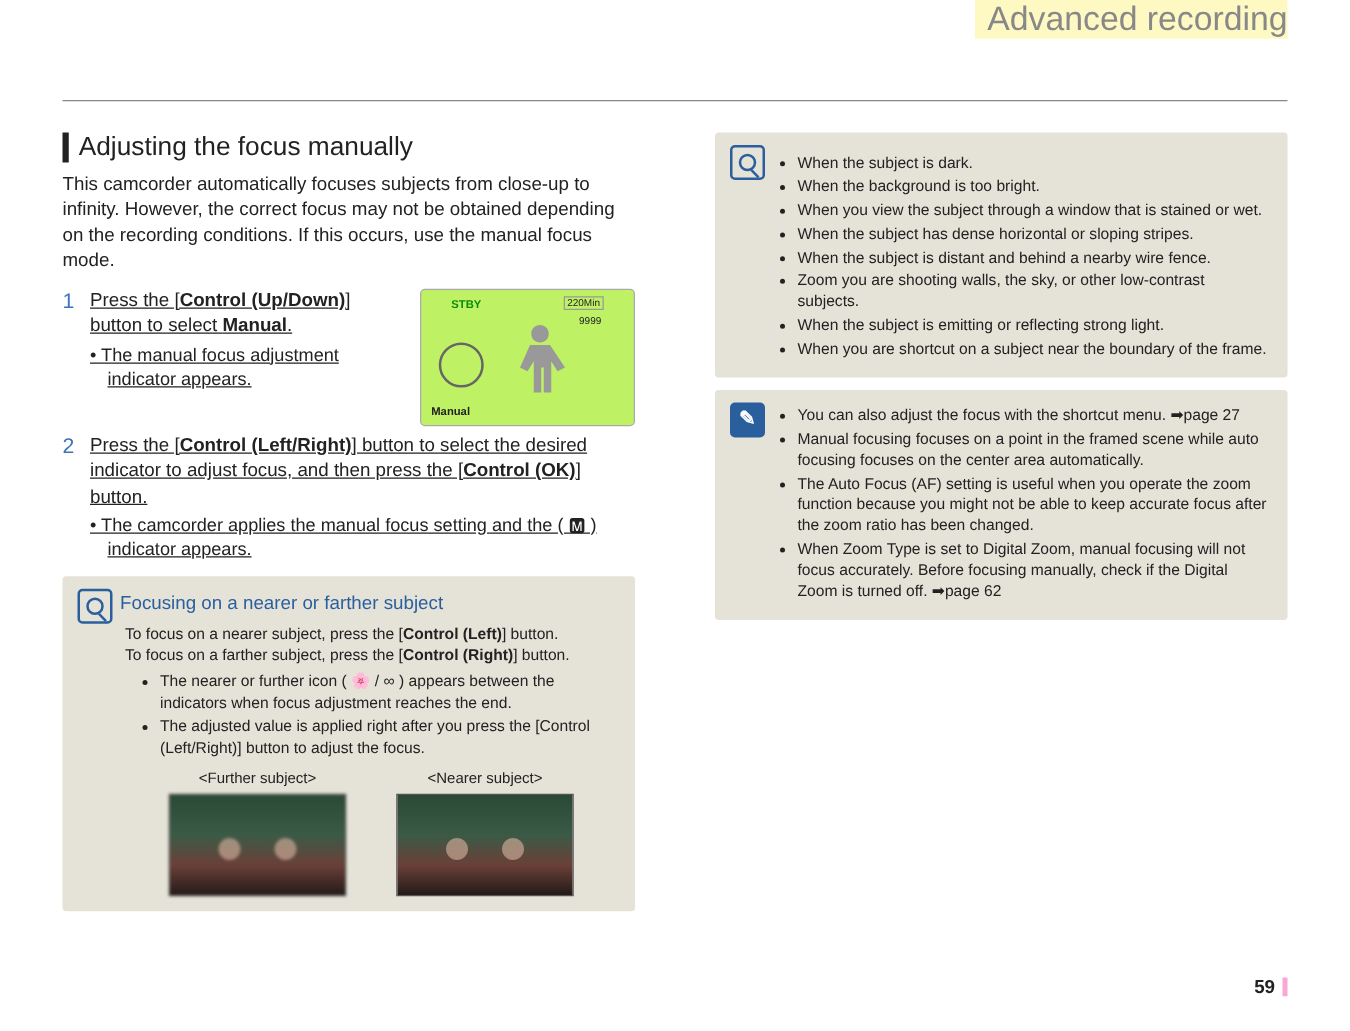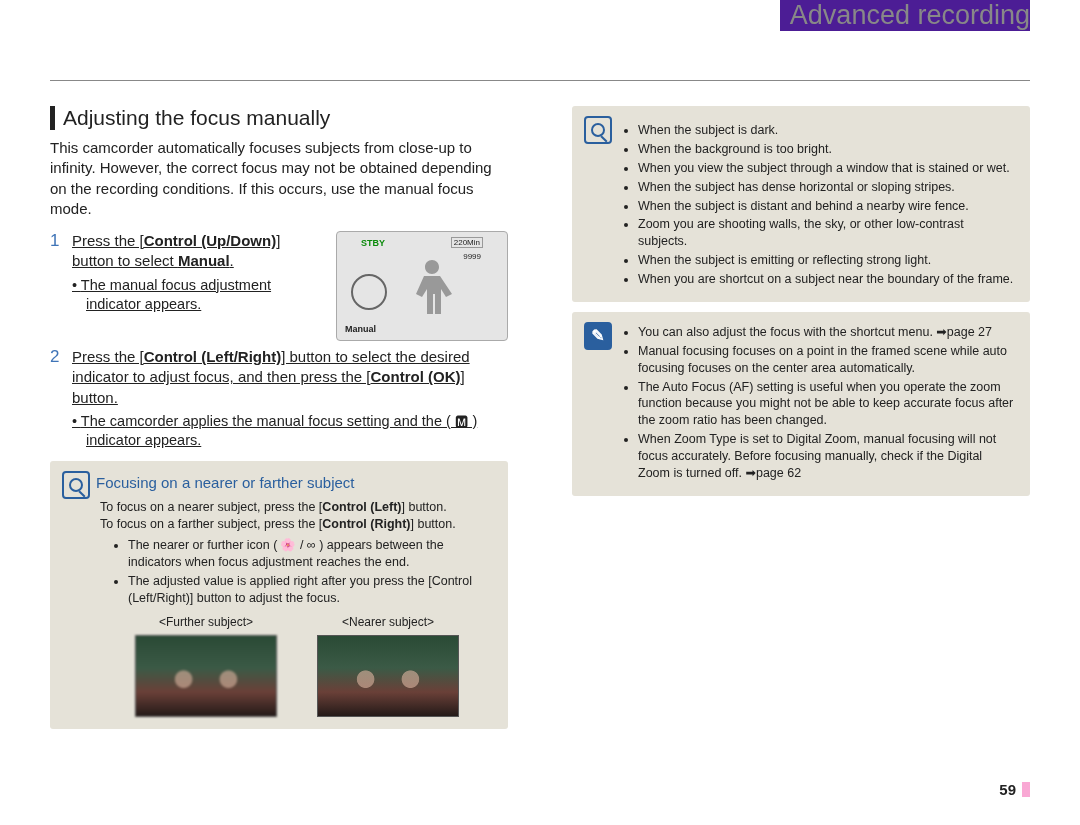--- a/index.html
+++ b/index.html
@@ -24,21 +24,21 @@
     margin-bottom: 10px;
     position: relative;
   }
   .header-title {
     position: absolute;
     right: 0;
     top: -40px;
     font-size: 27px;
     color: #888;
     font-weight: 400;
-    background:#4c1d95;
+    background:#fef9c3;
     padding-left:10px;
   }
   .columns {
     display: flex;
     gap: 64px;
     margin-top: 25px;
   }
   .col {
     flex: 1;
     min-width: 0;
@@ -83,21 +83,21 @@
     content: "• ";
     margin-left: -14px;
   }
   .lcd-box {
     float: right;
     width: 170px;
     height: 108px;
     border: 1px solid #aaa;
     border-radius: 4px;
     margin: 0 0 6px 10px;
-    background: #e5e5e5;
+    background: #bef264;
     position: relative;
     font-size: 8px;
   }
   .lcd-stby {
     position: absolute;
     top: 6px; left: 24px;
     color: #0a8a0a;
     font-weight: bold;
     font-size: 9px;
   }
@@ -214,21 +214,21 @@
     background: radial-gradient(circle at 30% 40%, rgba(220,180,160,0.6) 0 10%, transparent 11%),
                 radial-gradient(circle at 70% 40%, rgba(220,180,160,0.6) 0 10%, transparent 11%);
   }
   .thumb.blur{ filter: blur(1.2px); }
   .page-num {
     position: absolute;
     bottom: 28px;
     right: 50px;
     font-size: 15px;
     font-weight: bold;
-    border-right: 8px solid #f9a8d4;
+    border-right: 4px solid #f9a8d4;
     padding-right: 6px;
     line-height:1;
   }
   b{font-weight:bold;}
 </style>
 </head>
 <body>
 
 <div class="page">
   <div style="height:40px; position:relative;">

